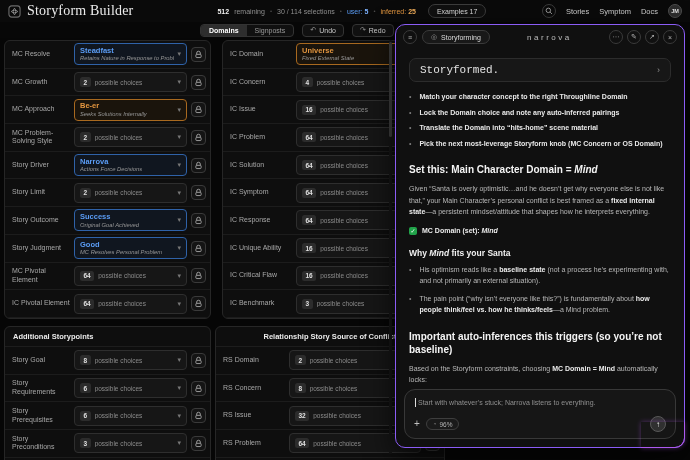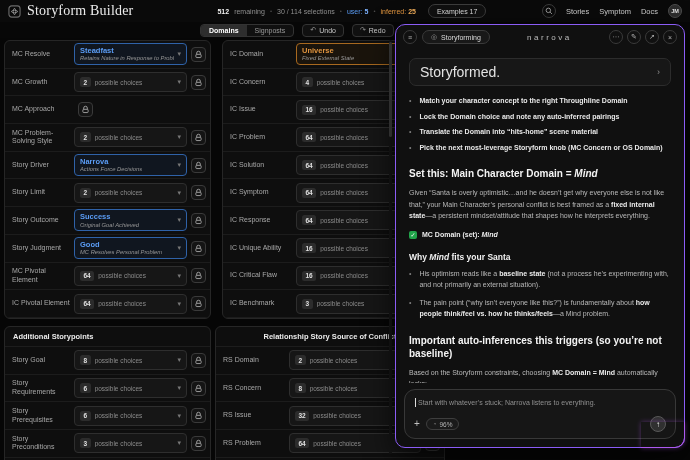--- a/index.html
+++ b/index.html
@@ -101,21 +101,21 @@
           font-size:7px; cursor:pointer; white-space:nowrap; }
   .cpill .cicon { color:#9a9a9a; font-size:7px; }
   .wordmark { flex:1; text-align:center; font-size:8px; letter-spacing:2.5px;
           color:#bdbdbd; }
   .hicons { display:flex; gap:4px; }
   .cbody { position:absolute; top:25px; left:0; right:0; bottom:64px;
            padding:6px 13px 0; overflow:hidden; }
   .sf-box { display:flex; align-items:center; justify-content:space-between;
            border:1px solid #2c2c2c; background:#171717; border-radius:7px;
            padding:5px 10px; margin-top:2px; cursor:pointer; }
-  .sf-label { font-family:Liberation Sans, sans-serif; font-size:14px; color:#e3e3e3; }
+  .sf-label { font-family:Liberation Mono, monospace; font-size:11px; color:#e3e3e3; }
   .sf-chev { color:#8f8f8f; font-size:9px; }
   .checklist { margin-top:10px; display:flex; flex-direction:column; gap:5px; }
   .cl-item { display:flex; gap:8px; font-size:7px; font-weight:700; color:#e9e9e9;
              line-height:1.5; }
   .cl-dot, .rb-dot { color:#7d7d7d; font-size:7px; font-weight:400; flex:none; }
   h2.c { font-size:10px; font-weight:700; color:#f4f4f4; margin-top:14px;
          line-height:1.3; }
   h3.c { font-size:8.5px; font-weight:700; color:#f0f0f0; margin-top:13px; }
   .cpara { font-size:7px; color:#b9b9b9; line-height:1.65; margin-top:7px; }
   .b { color:#ebebeb; font-weight:700; }
@@ -230,20 +230,27 @@
           </div>
           <button class="lockbtn">
             <svg width="9" height="9" viewBox="0 0 10 10">
               <path d="M3 4.8 V3.4 a2 2 0 0 1 4 0 V4.8" fill="none" stroke="#a8a8a8" stroke-width="1"></path>
               <rect x="2.1" y="4.8" width="5.8" height="3.6" rx="0.9" fill="none" stroke="#a8a8a8" stroke-width="1"></rect>
             </svg>
           </button>
         </div>
         <div class="frow">
           <div class="flabel">MC Approach</div>
+          <div class="dd sel" style="border-color: rgb(168, 105, 31); background: rgb(26, 20, 12);">
+            <div class="ddtxt">
+              <div class="val" style="color: rgb(226, 149, 63);">Be-er</div>
+              <div class="desc">Seeks Solutions Internally</div>
+            </div>
+            <span class="caret">▾</span>
+          </div>
           <button class="lockbtn">
             <svg width="9" height="9" viewBox="0 0 10 10">
               <path d="M3 4.8 V3.4 a2 2 0 0 1 4 0 V4.8" fill="none" stroke="#a8a8a8" stroke-width="1"></path>
               <rect x="2.1" y="4.8" width="5.8" height="3.6" rx="0.9" fill="none" stroke="#a8a8a8" stroke-width="1"></rect>
             </svg>
           </button>
         </div>
         <div class="frow">
           <div class="flabel">MC Problem-Solving Style</div>
           <div class="dd">

